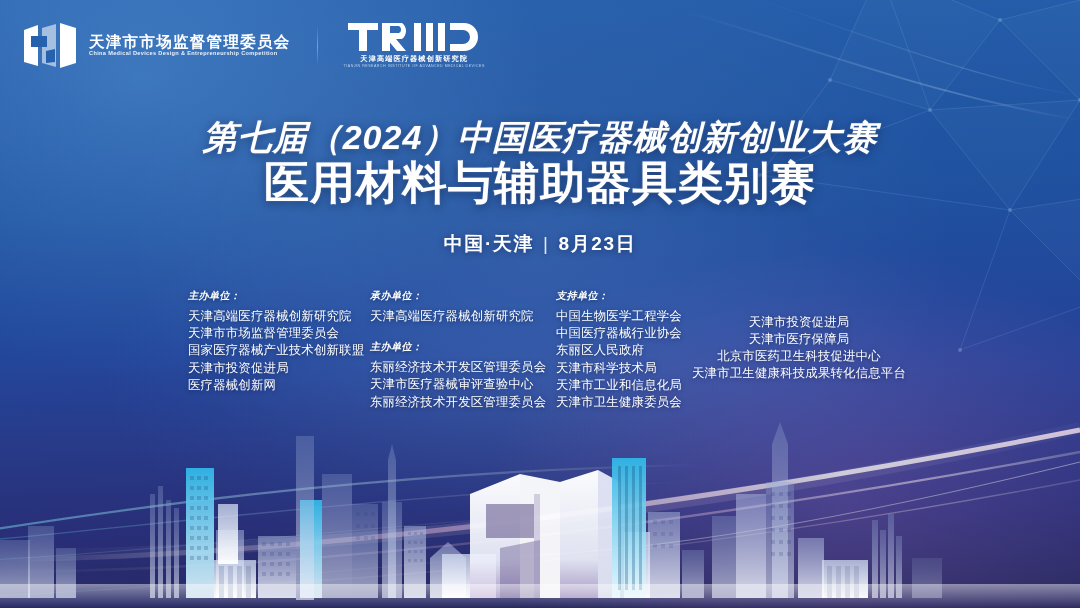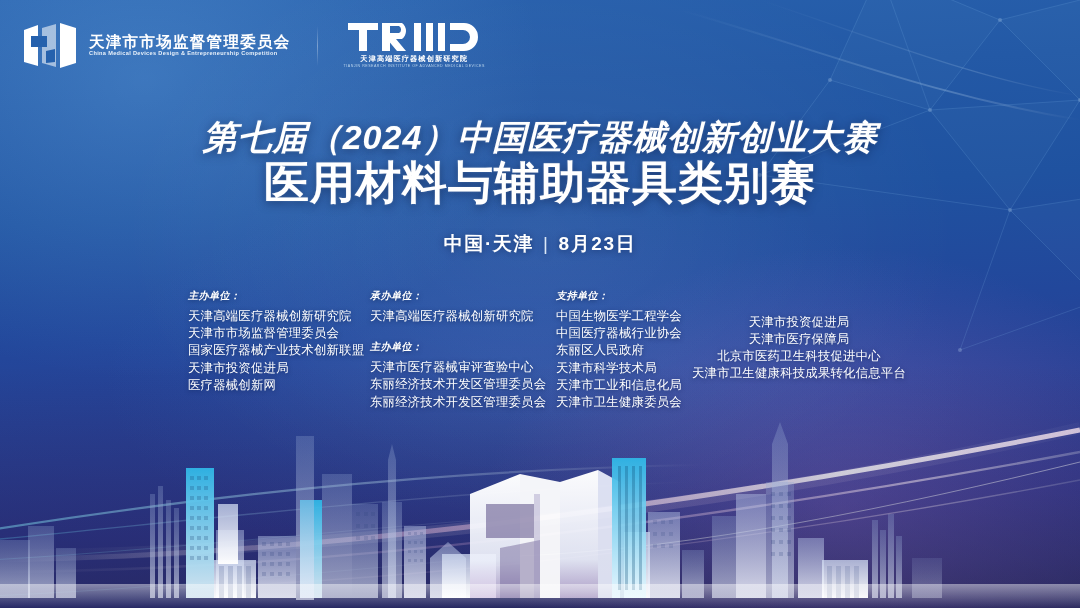--- a/index.html
+++ b/index.html
@@ -500,22 +500,22 @@
       <div class="org-item">国家医疗器械产业技术创新联盟</div>
       <div class="org-item">天津市投资促进局</div>
       <div class="org-item">医疗器械创新网</div>
     </div>
 
     <div class="org-col col-2">
       <div class="org-head">承办单位：</div>
       <div class="org-item">天津高端医疗器械创新研究院</div>
       <div class="org-gap"></div>
       <div class="org-head">主办单位：</div>
+      <div class="org-item">东丽经济技术开发区管理委员会</div>
       <div class="org-item">天津市医疗器械审评查验中心</div>
-      <div class="org-item">东丽经济技术开发区管理委员会</div>
       <div class="org-item">东丽经济技术开发区管理委员会</div>
     </div>
 
     <div class="org-col col-3">
       <div class="org-head">支持单位：</div>
       <div class="org-item">中国生物医学工程学会</div>
       <div class="org-item">中国医疗器械行业协会</div>
       <div class="org-item">东丽区人民政府</div>
       <div class="org-item">天津市科学技术局</div>
       <div class="org-item">天津市工业和信息化局</div>

